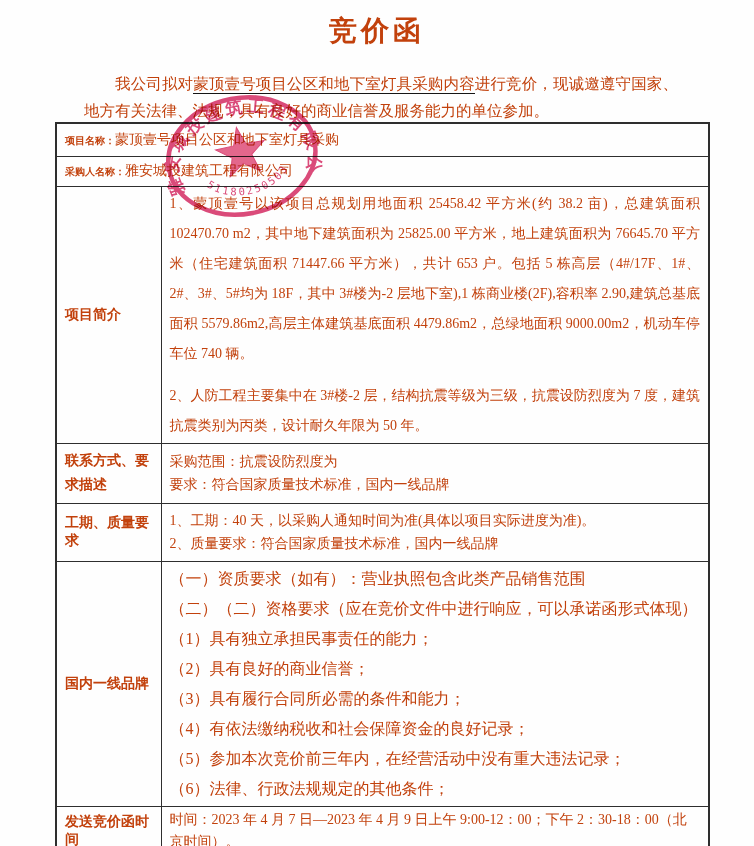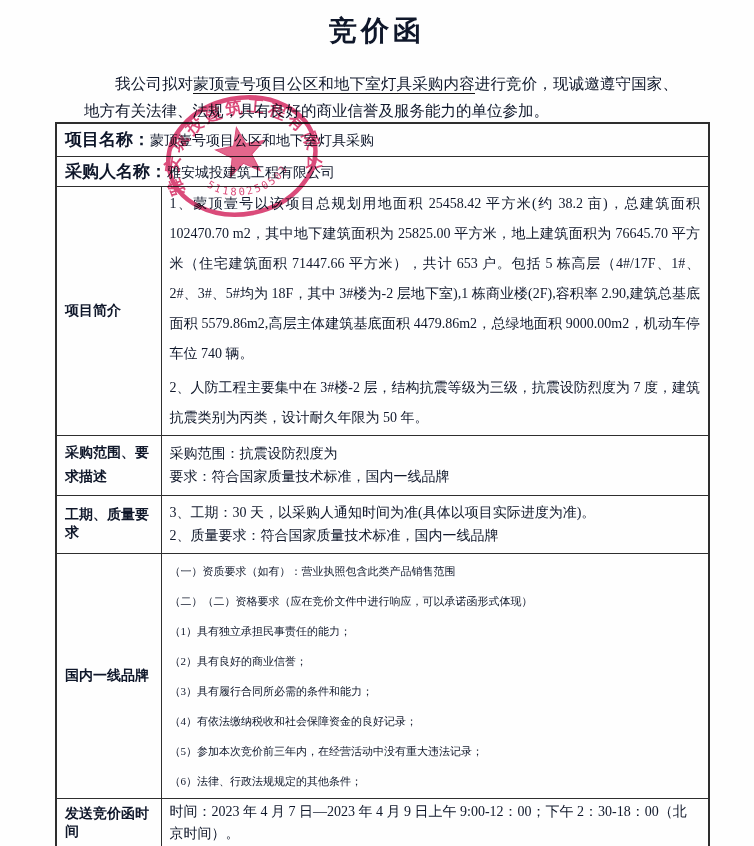--- a/index.html
+++ b/index.html
@@ -1,50 +1,50 @@
 <!DOCTYPE html>
 <html><head>
 <meta charset="utf-8">
 <style>
   html,body{margin:0;padding:0;background:#ffffff;}
   .page{
     position:relative;width:754px;height:846px;background:#fefefe;
-    font-family:"Liberation Serif", serif;color:#0f172a;overflow:hidden;
+    font-family:"Liberation Serif", serif;color:#c2410c;overflow:hidden;
   }
   .title{
     position:absolute;top:12px;left:0;width:100%;text-align:center;
     font-size:28px;font-weight:bold;letter-spacing:4px;
   }
   .intro{
     position:absolute;left:84px;top:54px;width:594px;
     font-size:15.5px;line-height:27px;text-align:justify;text-indent:31px;
   }
   .underlined{border-bottom:1.5px solid #151515;padding-bottom:1px;}
 
   table.doc{
     position:absolute;left:55px;top:122px;width:653px;
     border-collapse:collapse;table-layout:fixed;
     border:2.2px solid #2e2e2e;
   }
   table.doc td{
     border:1.6px solid #2e2e2e;padding:2px 8px;
     font-size:14px;vertical-align:middle;overflow:hidden;
   }
-  .lbl{font-weight:bold;font-size:17px;}
+  .lbl{font-weight:bold;font-size:10px;}
   tr.r1{height:33px;} tr.r2{height:30px;} tr.r3{height:27px;}
   tr.r4{height:211px;} tr.r5{height:60px;} tr.r6{height:58px;}
   tr.r7{height:240px;} tr.r8{height:48px;}
 
   td.top{vertical-align:top;padding-top:7px;margin-left:45px;}
   td.overview-cell{vertical-align:top;font-size:13.5px;padding:3px 10px 0 12px;}
   td.overview-cell p{margin:0;line-height:30px;text-align:justify;}
-  td.overview-cell p + p{margin-top:4px;}
+  td.overview-cell p + p{margin-top:12px;}
   td.two-line div{line-height:23px;}
   td.qual-cell{vertical-align:top;padding:6px 6px 0 40px;}
-  .qual-line{line-height:30px;white-space:nowrap;font-size:11px;}
+  .qual-line{line-height:30px;white-space:nowrap;font-size:16px;}
   td.time-cell{font-size:13.8px;padding:2px 8px;}
   td.time-cell div{line-height:22px;}
   .scope-lbl{line-height:24px;}
 
   .seal{
     position:absolute;left:162px;top:93px;width:160px;height:127px;
     transform:rotate(-11deg);opacity:0.87;mix-blend-mode:multiply;
     pointer-events:none;
   }
 </style>
@@ -76,30 +76,30 @@
       </td>
     </tr>
     <tr class="r4">
       <td class="lbl top">项目简介</td>
       <td colspan="3" class="overview-cell">
         <p>1、蒙顶壹号以该项目总规划用地面积 25458.42 平方米(约 38.2 亩)，总建筑面积 102470.70 m2，其中地下建筑面积为 25825.00 平方米，地上建筑面积为 76645.70 平方米（住宅建筑面积 71447.66 平方米），共计 653 户。包括 5 栋高层（4#/17F、1#、2#、3#、5#均为 18F，其中 3#楼为-2 层地下室),1 栋商业楼(2F),容积率 2.90,建筑总基底面积 5579.86m2,高层主体建筑基底面积 4479.86m2，总绿地面积 9000.00m2，机动车停车位 740 辆。</p>
         <p>2、人防工程主要集中在 3#楼-2 层，结构抗震等级为三级，抗震设防烈度为 7 度，建筑抗震类别为丙类，设计耐久年限为 50 年。</p>
       </td>
     </tr>
     <tr class="r5">
-      <td class="lbl scope-lbl">采购范围、要求描述</td>
+      <td class="lbl scope-lbl">联系方式、要求描述</td>
       <td colspan="3" class="two-line">
         <div>采购范围：抗震设防烈度为</div>
         <div>要求：符合国家质量技术标准，国内一线品牌</div>
       </td>
     </tr>
     <tr class="r6">
       <td class="lbl">工期、质量要求</td>
       <td colspan="3" class="two-line">
-        <div>3、工期：30 天，以采购人通知时间为准(具体以项目实际进度为准)。</div>
+        <div>1、工期：40 天，以采购人通知时间为准(具体以项目实际进度为准)。</div>
         <div>2、质量要求：符合国家质量技术标准，国内一线品牌</div>
       </td>
     </tr>
     <tr class="r7">
       <td class="lbl">国内一线品牌</td>
       <td colspan="3" class="qual-cell">
         <div class="qual-line">（一）资质要求（如有）：营业执照包含此类产品销售范围</div>
         <div class="qual-line">（二）（二）资格要求（应在竞价文件中进行响应，可以承诺函形式体现）</div>
         <div class="qual-line">（1）具有独立承担民事责任的能力；</div>
         <div class="qual-line">（2）具有良好的商业信誉；</div>

